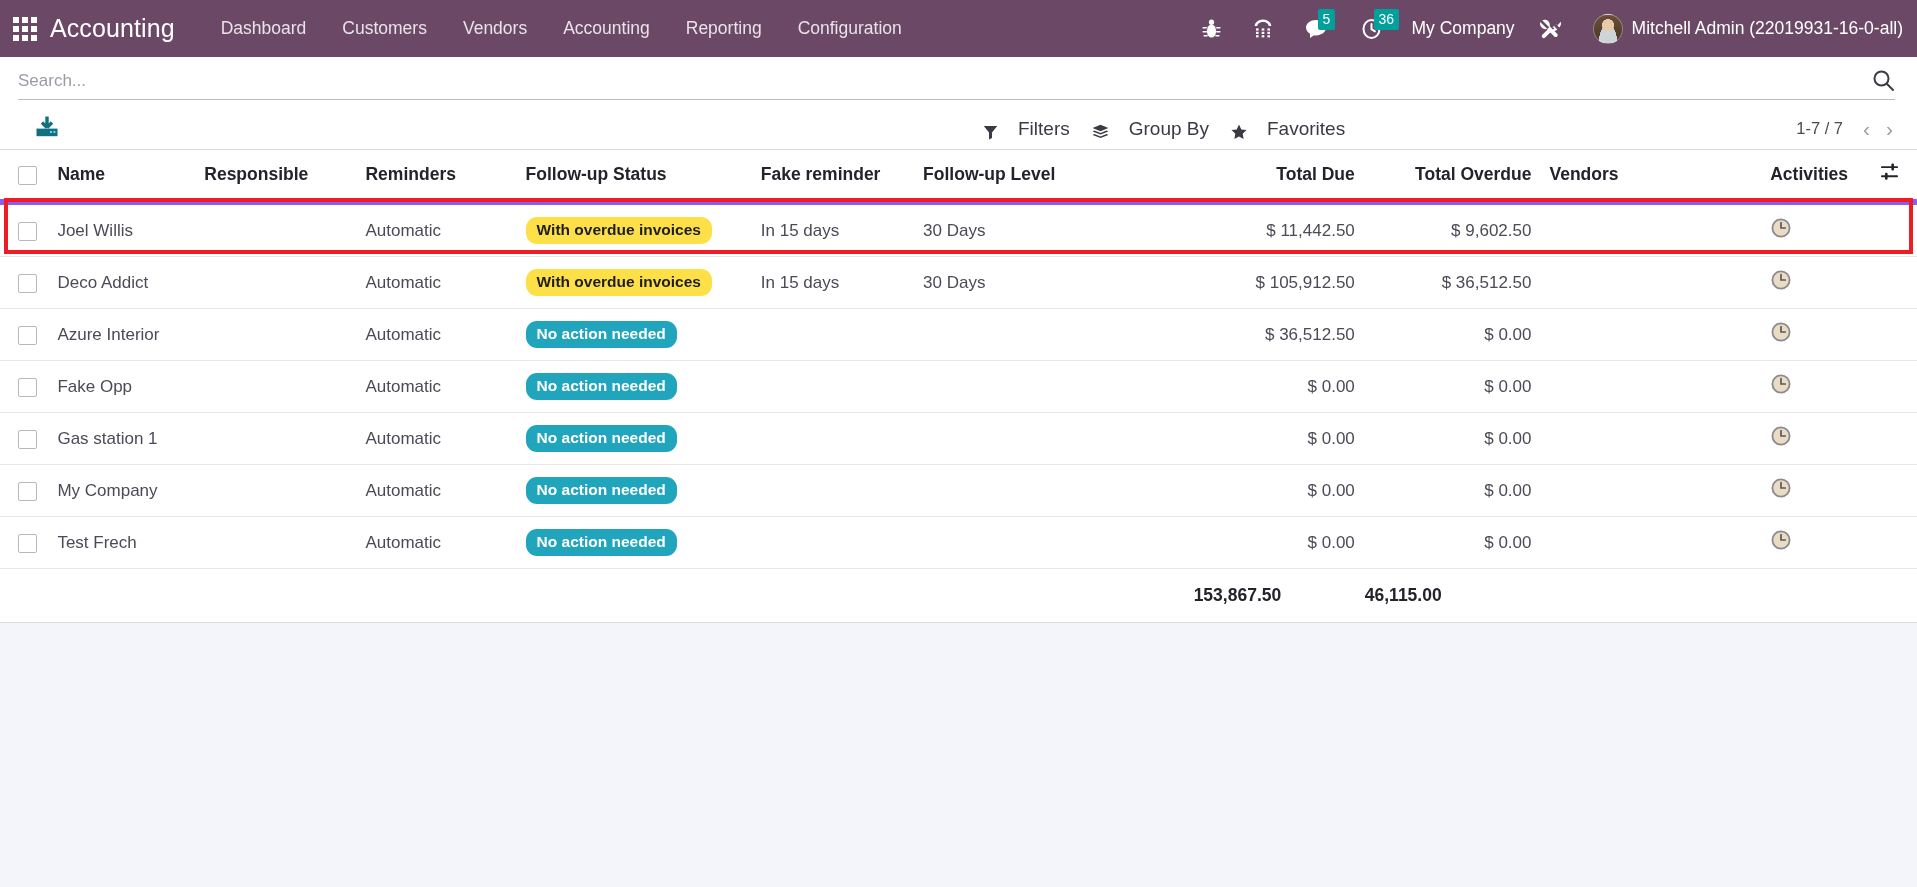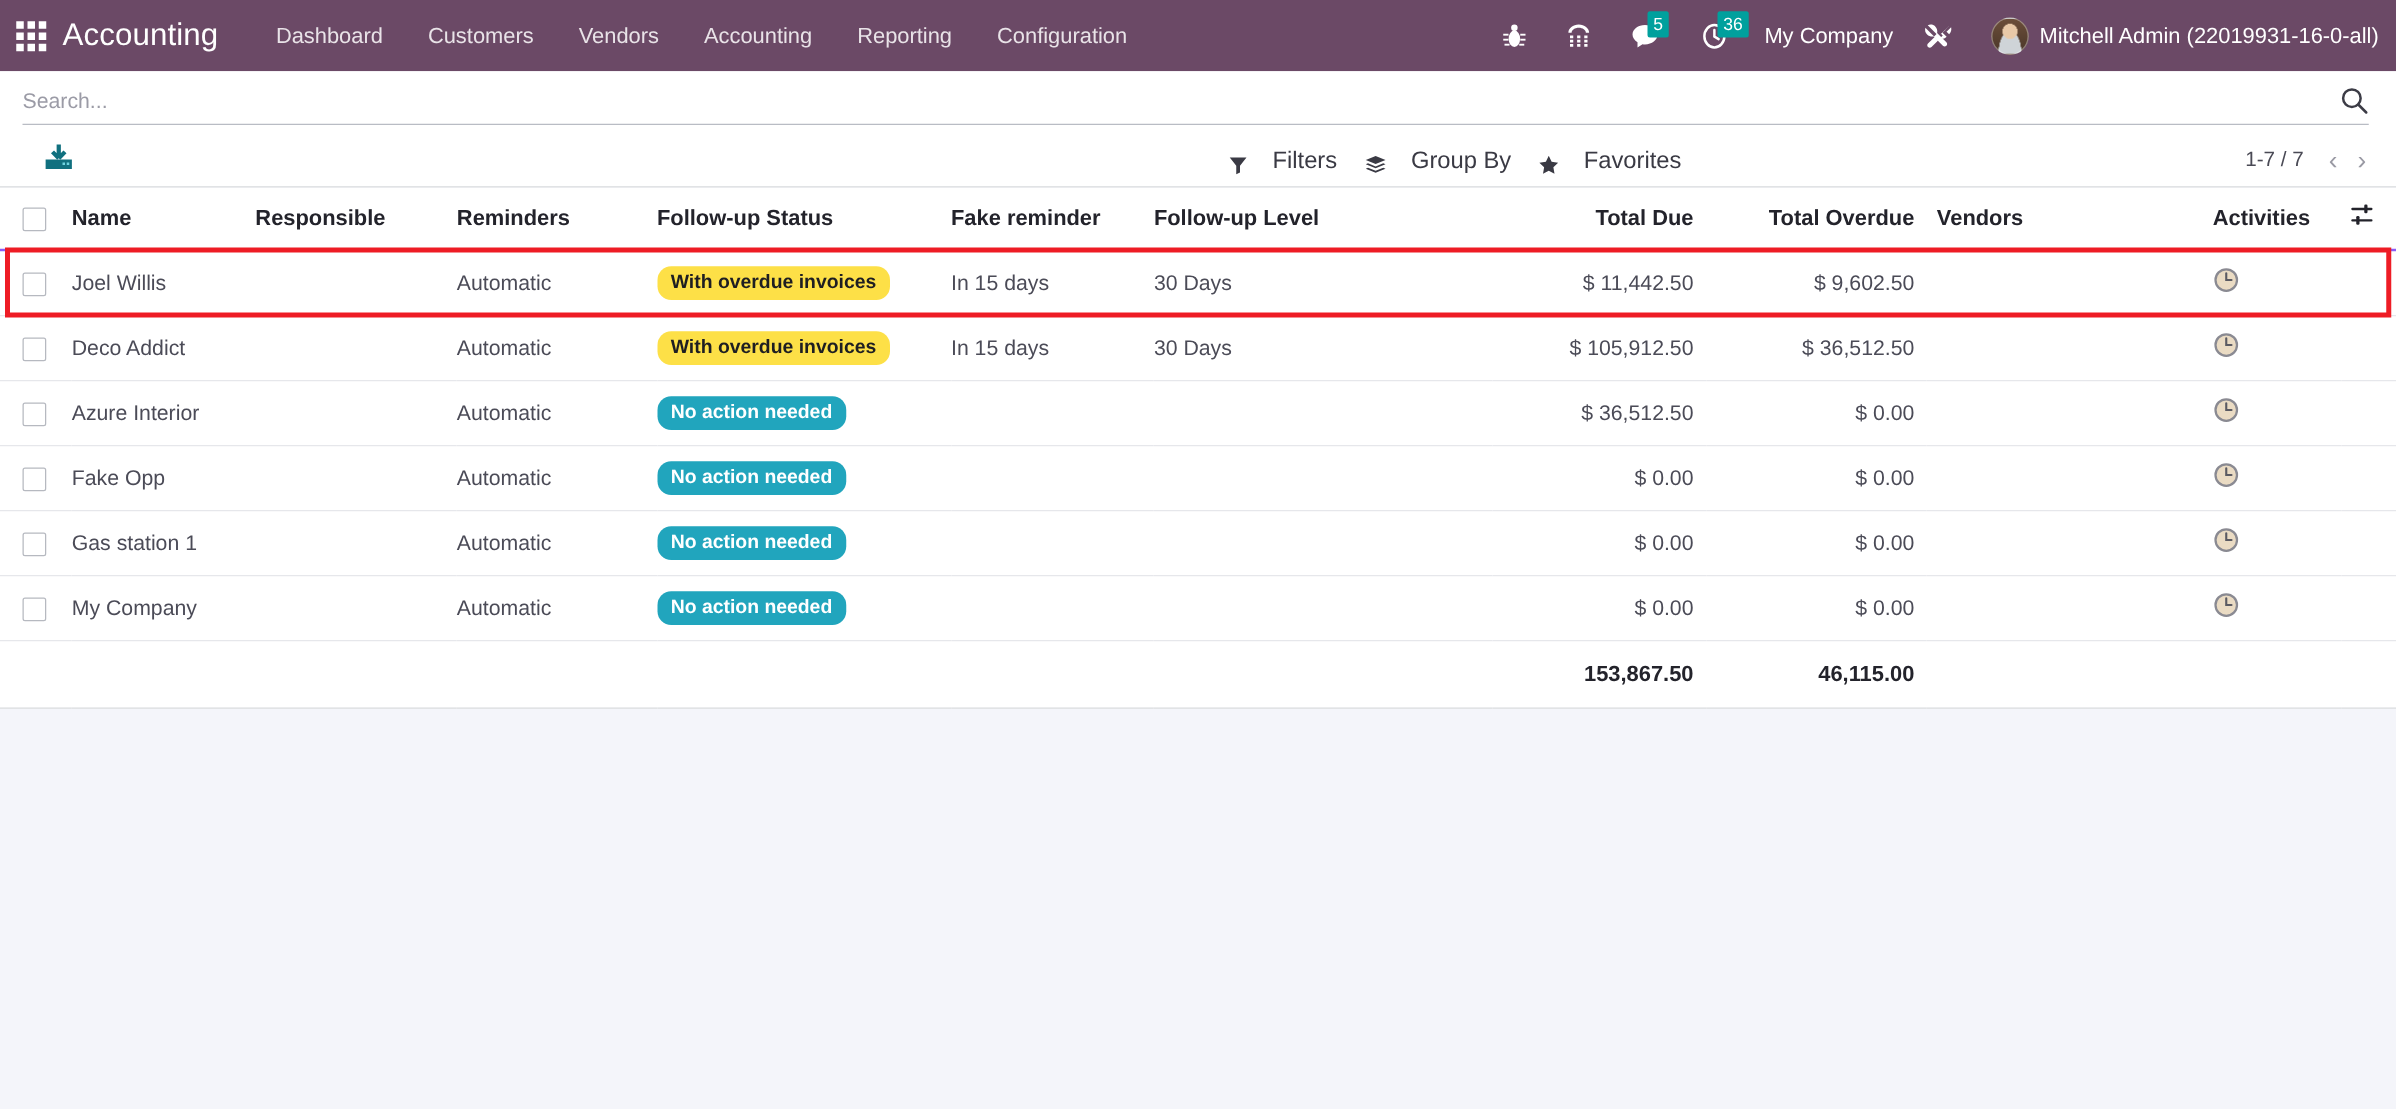--- a/index.html
+++ b/index.html
@@ -145,21 +145,21 @@
   }
 
   
   .table-wrap { background: #fff; }
   table { width: 100%; border-collapse: collapse; table-layout: fixed; }
   thead th {
     font-size: 17.5px;
     font-weight: 700;
     color: #23232b;
     padding: 13px 10px 13px 0;
-    border-bottom: 2px solid #8b5cf6;
+    border-bottom: 6px solid #8b5cf6;
     text-align: left;
     white-space: nowrap;
   }
   tbody td {
     font-size: 17px;
     color: #4b4b57;
     padding: 12px 10px 12px 0;
     border-bottom: 1px solid #e6e7eb;
     white-space: nowrap;
     height: 41px;
@@ -206,21 +206,21 @@
 
   
   tfoot td {
     font-size: 17.5px;
     font-weight: 700;
     color: #23232b;
     padding: 16px 10px 16px 0;
     border-bottom: 1px solid #d8dadd;
     white-space: nowrap;
   }
-  tfoot .col-due, tfoot .col-over { text-align: right; }
+  tfoot .col-due, tfoot .col-over { text-align: left; }
 
   
   .highlight-box {
     position: absolute;
     border: 4px solid #EE1C25;
     pointer-events: none;
     left: 4px;
     width: 1909px;
     top: 242px;
     height: 52px;
@@ -496,20 +496,37 @@
             <td class="col-level"></td>
             <td class="col-due">$ 0.00</td>
             <td class="col-over">$ 0.00</td>
             <td class="col-comp"></td>
             <td class="col-act"><span class="clock-icon"><svg width="22" height="22" viewBox="0 0 22 22">
                   <circle cx="11" cy="11" r="8.6" fill="#EADBC3" stroke="#8a8a92" stroke-width="1.8"></circle>
                   <path d="M11 5.6V11h4.2" stroke="#5a5a62" stroke-width="1.7" fill="none" stroke-linecap="round"></path>
                 </svg></span></td>
             <td class="col-opt"></td>
           </tr>
+          <tr>
+            <td class="col-cb"><span class="row-check"></span></td>
+            <td class="col-name">Test Frech</td>
+            <td class="col-resp"></td>
+            <td class="col-remind">Automatic</td>
+            <td class="col-status"><span class="badge info">No action needed</span></td>
+            <td class="col-next"></td>
+            <td class="col-level"></td>
+            <td class="col-due">$ 0.00</td>
+            <td class="col-over">$ 0.00</td>
+            <td class="col-comp"></td>
+            <td class="col-act"><span class="clock-icon"><svg width="22" height="22" viewBox="0 0 22 22">
+                  <circle cx="11" cy="11" r="8.6" fill="#EADBC3" stroke="#8a8a92" stroke-width="1.8"></circle>
+                  <path d="M11 5.6V11h4.2" stroke="#5a5a62" stroke-width="1.7" fill="none" stroke-linecap="round"></path>
+                </svg></span></td>
+            <td class="col-opt"></td>
+          </tr>
         </tbody>
 
       <tfoot>
         <tr>
           <td class="col-cb"></td>
           <td class="col-name"></td>
           <td class="col-resp"></td>
           <td class="col-remind"></td>
           <td class="col-status"></td>
           <td class="col-next"></td>

